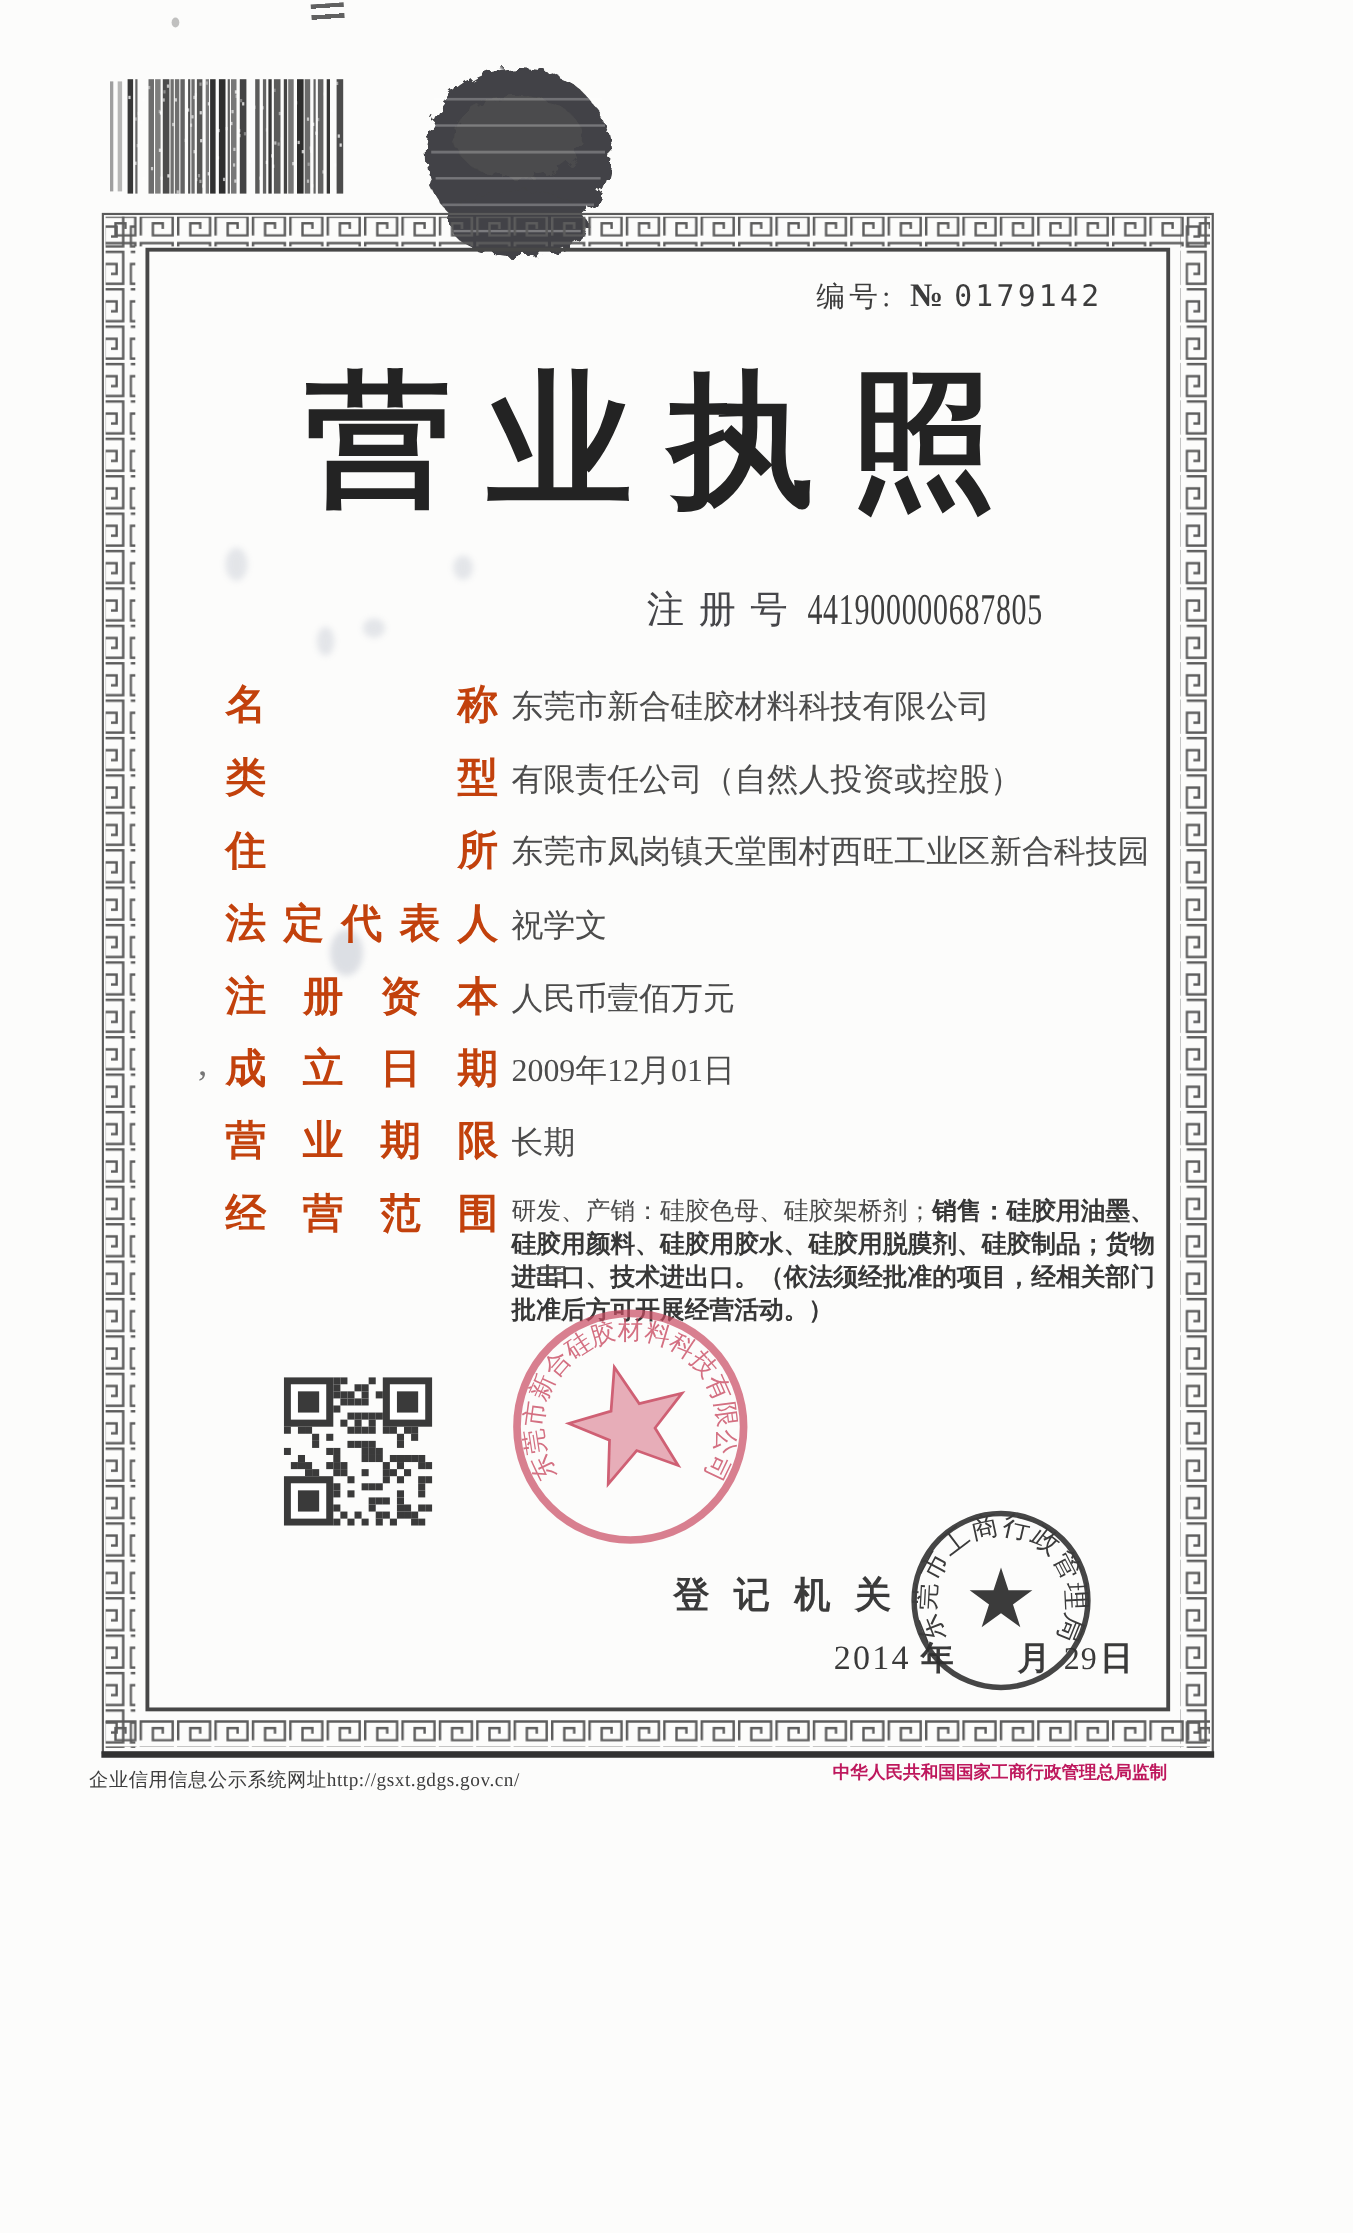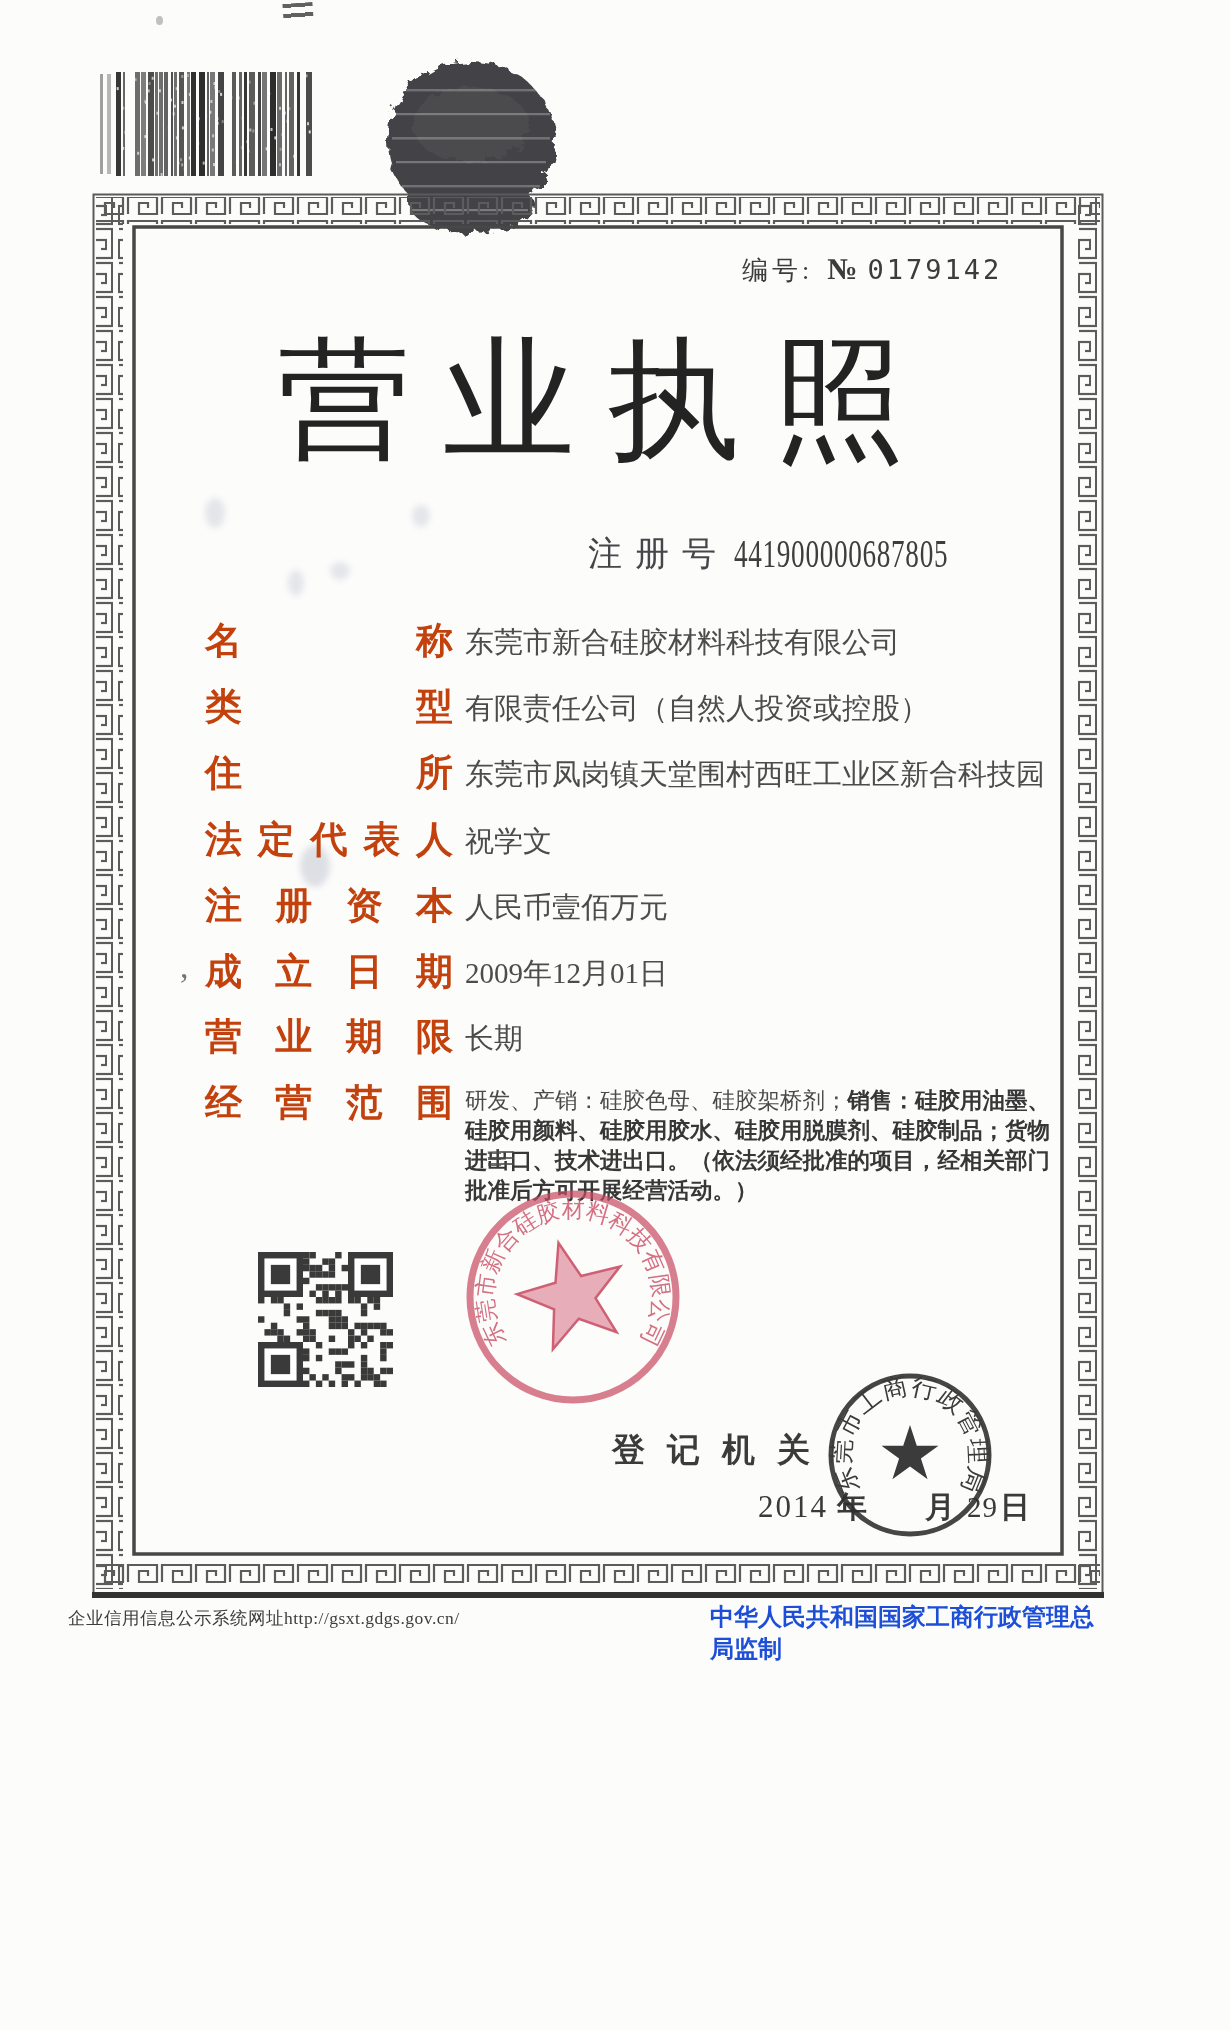--- a/index.html
+++ b/index.html
@@ -30,21 +30,21 @@
   .frame{left:92px; top:193px; width:1012px; height:1407px;}
 
   
   .serial-line{left:742px; top:252px; display:flex; align-items:baseline; color:#3c3c3c;}
   .serial-label{font-size:26px; letter-spacing:4px;}
   .serial-symbol{font-size:30px; font-weight:700; margin-left:14px;}
   .serial-number{font-family:"DejaVu Sans Mono",monospace; font-size:27px; letter-spacing:3px; margin-left:10px;}
 
   .doc-title{
     left:278px; top:330px; width:622px; margin:0; font-size:132px; line-height:1.08;
-    font-weight:400; color:#232323; text-align:justify; text-align-last:justify;
+    font-weight:700; color:#232323; text-align:justify; text-align-last:justify;
     letter-spacing:0; white-space:nowrap; display:flex; justify-content:space-between;
   }
 
   .regno-row{left:588px; top:530px; display:flex; align-items:flex-end;}
   .regno-label{width:128px; font-size:34px; color:#46464a; text-align:justify; text-align-last:justify; display:inline-block;}
   .regno-value{font-size:40px; color:#3e3e3e; margin-left:18px; transform:scaleX(.68); transform-origin:left center; letter-spacing:1px; white-space:nowrap;}
 
   
   .frow{left:205px; width:860px; height:60px;}
   .flabel{position:absolute; left:0; top:0; width:248px; font-size:37px; font-weight:600;
@@ -69,22 +69,22 @@
     text-align:justify; text-align-last:justify;}
   .date-line{left:758px; top:1487px; display:flex; align-items:baseline; color:#3a3a3a;}
   .date-year{font-size:31px; letter-spacing:2px;}
   .date-unit{font-size:30px; font-weight:600;}
   .u-year{margin-left:9px;}
   .u-month{margin-left:58px;}
   .date-day{font-size:29px; margin-left:12px; letter-spacing:1px;}
   .u-day{margin-left:2px;}
 
   
-  .footer-left{left:68px; top:1606px; font-size:17.5px; color:#3d3d3d; letter-spacing:.5px;}
-  .footer-right{left:710px; top:1601px; width:398px; font-size:24px; font-weight:600; color:#1d4ed8; text-align:left;}
+  .footer-left{left:81px; top:1606px; font-size:17.5px; color:#3d3d3d; letter-spacing:.5px;}
+  .footer-right{left:710px; top:1601px; width:398px; font-size:16px; font-weight:600; color:#be185d; text-align:center;}
 </style>
 </head>
 <body>
 
 <div id="page">
 
   <div class="abs top-mark"></div>
   <div class="abs speck"></div>
   <div class="abs comma-artifact">,</div>
   <div class="abs smudge" style="left:205px;top:498px;width:20px;height:30px;"></div>

